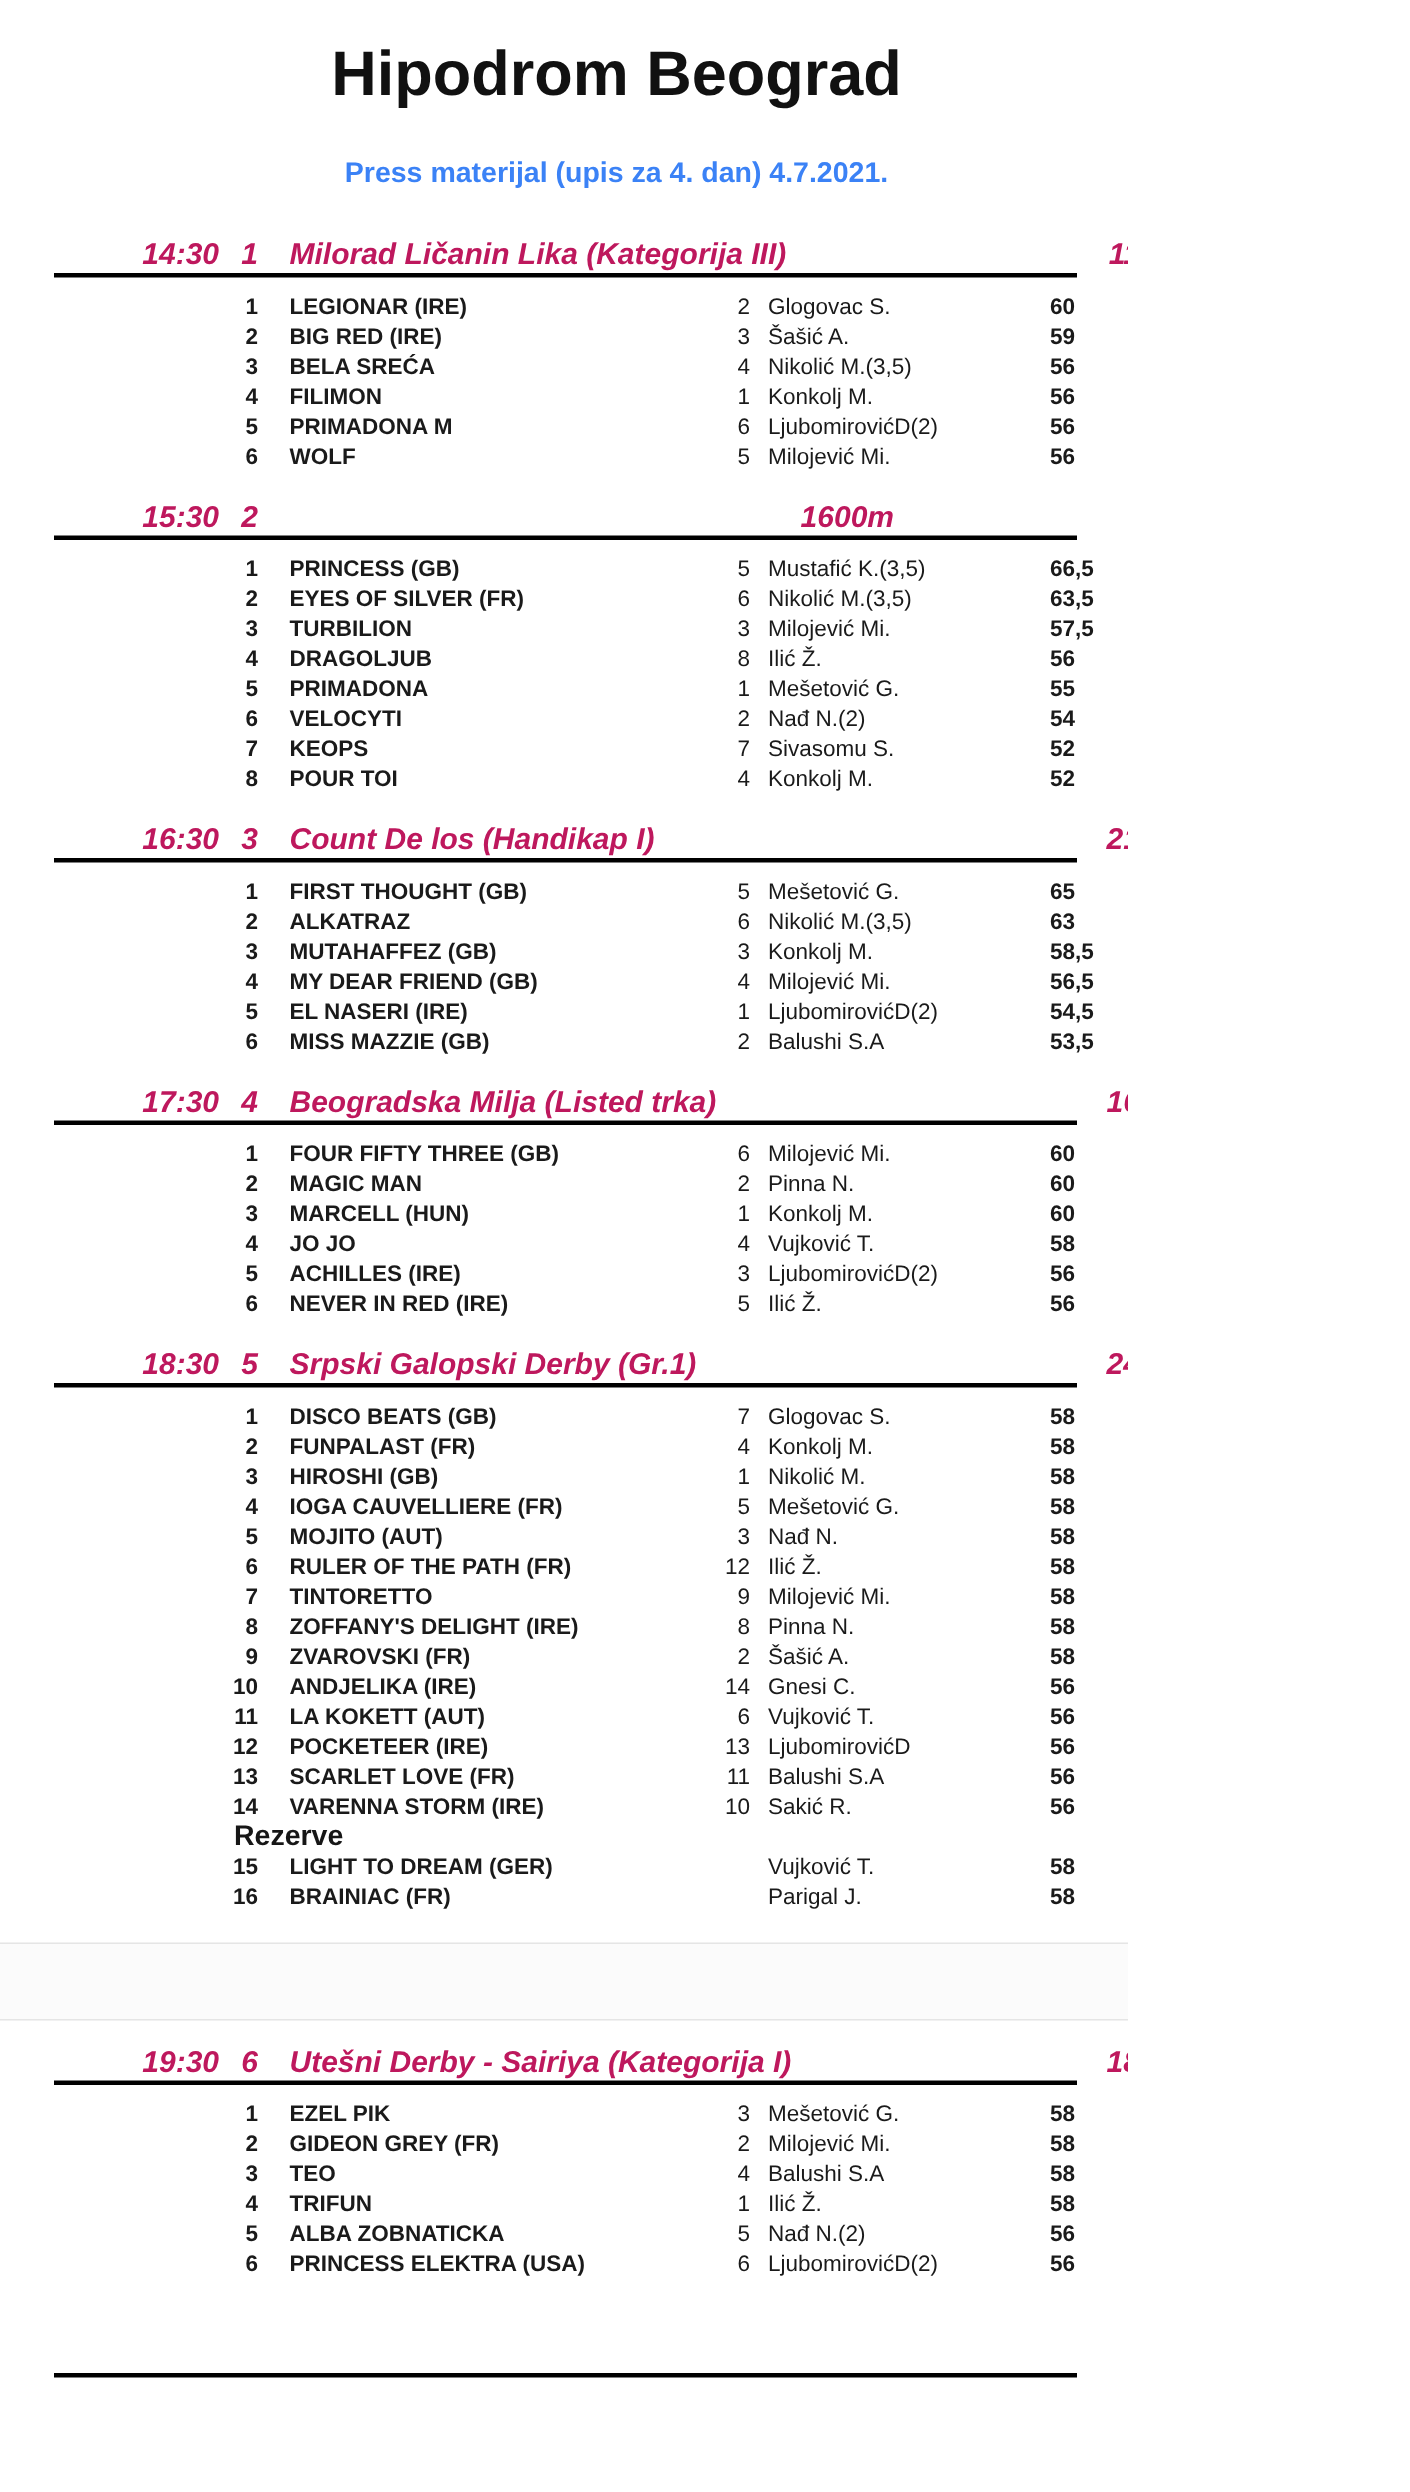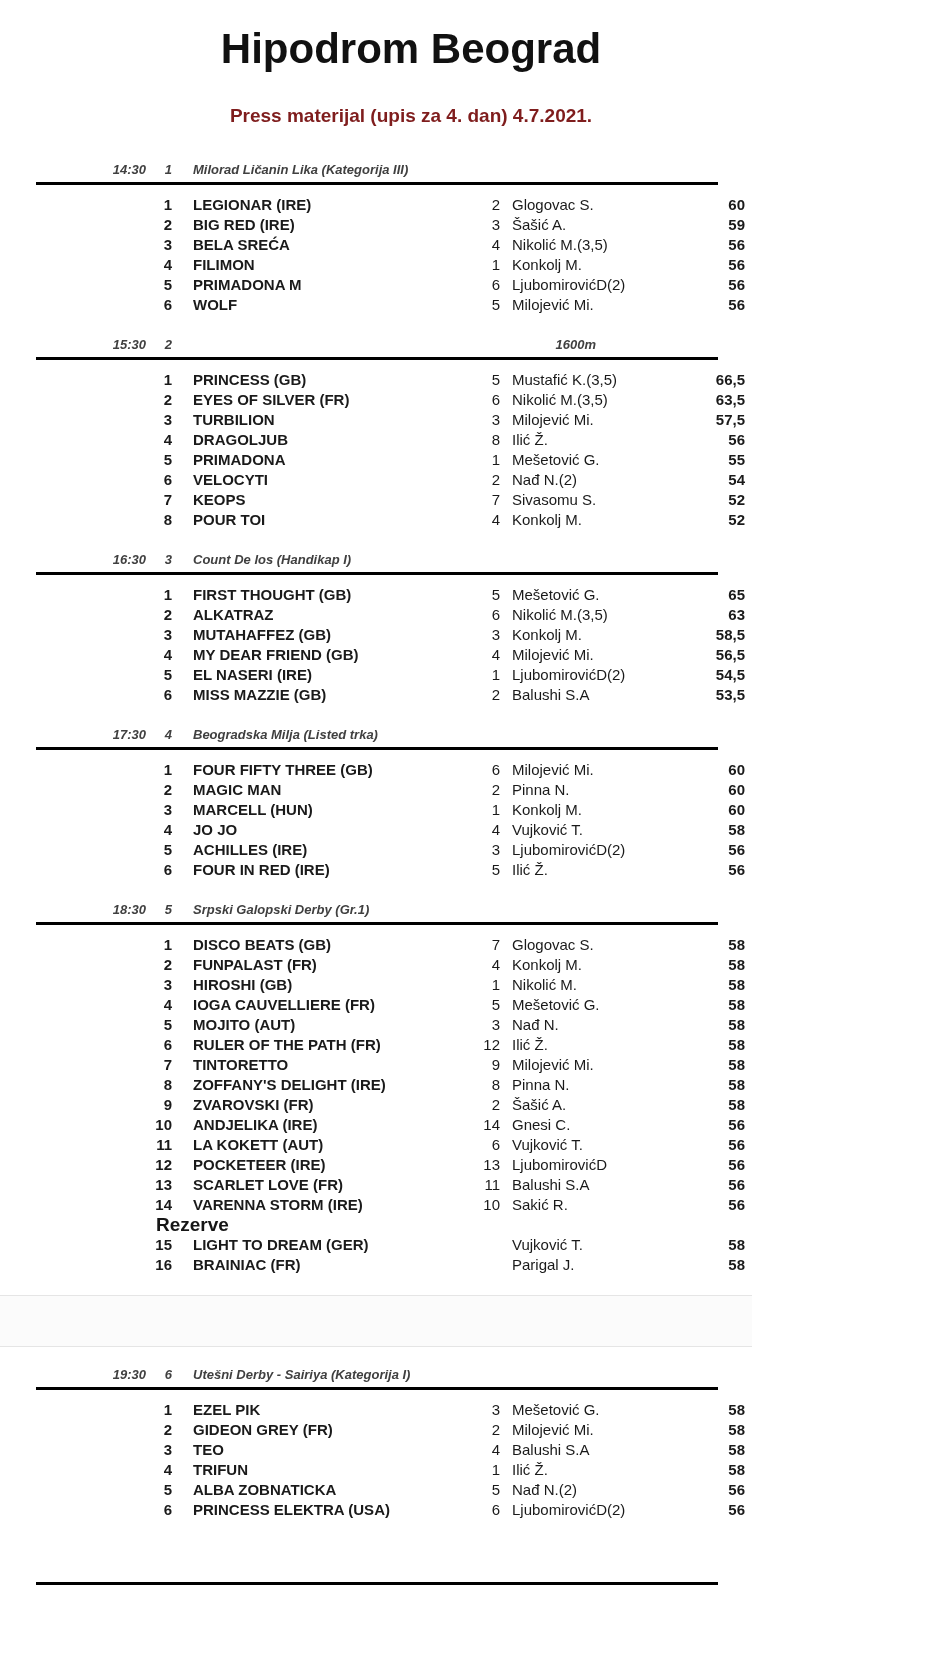--- a/index.html
+++ b/index.html
@@ -16,52 +16,52 @@
   .page1 { padding: 24px 34px 0 36px; }
   .page2 { padding: 18px 34px 12px 36px; }
 
   .title-wrap { width: 750px; text-align: center; }
   .doc-title {
     font-size: 42px; font-weight: bold; line-height: 50px;
     color: #111; margin: 0;
   }
   .doc-subtitle {
     font-size: 19px; font-weight: bold; line-height: 24px;
-    margin-top: 30px; color: #7f1d1d;
+    margin-top: 30px; color: #3b82f6;
   }
 
   #races-page1 { margin-top: 32px; }
 
   .race { margin-bottom: 20px; }
 
   .race-header {
     display: grid;
     grid-template-columns: 110px 26px 424px 204px 1fr;
-    font-size: 13px; font-weight: bold; font-style: italic;
-    line-height: 20px; color: #404040;
+    font-size: 20px; font-weight: bold; font-style: italic;
+    line-height: 20px; color: #be185d;
   }
   .race-header .time  { text-align: right; }
   .race-header .rnum  { text-align: right; }
   .race-header .rname { padding-left: 21px; }
   .race-header .rdist { text-align: right; font-style: italic; }
 
   .race-rule { height: 3px; background: #000; margin-top: 2px; }
 
   .entries { margin-top: 10px; }
 
   .entry-row {
     display: grid;
     grid-template-columns: 136px 280px 48px 200px 45px 1fr;
     font-size: 15px; line-height: 20px; color: #1a1a1a;
   }
   .enum    { text-align: right; font-weight: bold; }
   .ehorse  { padding-left: 21px; font-weight: bold; white-space: nowrap; }
   .edraw   { text-align: right; }
   .ejockey { padding-left: 12px; white-space: nowrap; }
-  .eweight { text-align: right; font-weight: bold; }
+  .eweight { text-align: left; font-weight: bold; }
 
   .reserve-label {
     font-size: 19px; font-weight: bold; line-height: 20px;
     padding-left: 120px;
   }
 
   .page-gap {
     height: 52px;
     background: #fbfbfb;
     border-top: 1px solid #e5e5e5;
@@ -321,21 +321,21 @@
             <div class="entry-row">
               <span class="enum">5</span>
               <span class="ehorse">ACHILLES (IRE)</span>
               <span class="edraw">3</span>
               <span class="ejockey">LjubomirovićD(2)</span>
               <span class="eweight">56</span>
               <span></span>
             </div>
             <div class="entry-row">
               <span class="enum">6</span>
-              <span class="ehorse">FOUR IN RED (IRE)</span>
+              <span class="ehorse">NEVER IN RED (IRE)</span>
               <span class="edraw">5</span>
               <span class="ejockey">Ilić Ž.</span>
               <span class="eweight">56</span>
               <span></span>
             </div>
           </div>
         </div>
         <div class="race">
           <div class="race-header">
             <span class="time">18:30</span>

